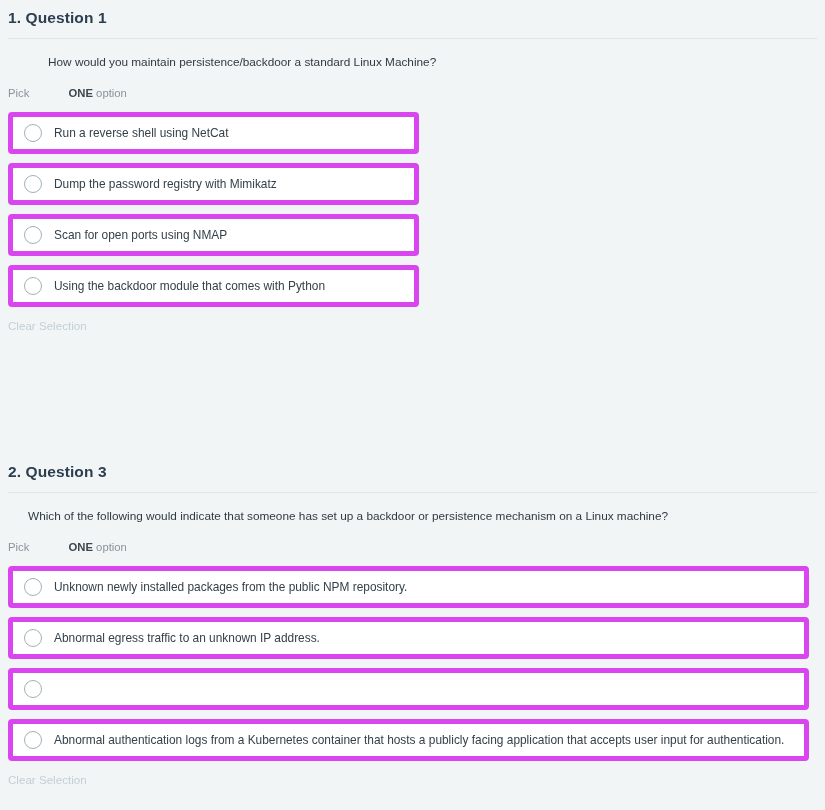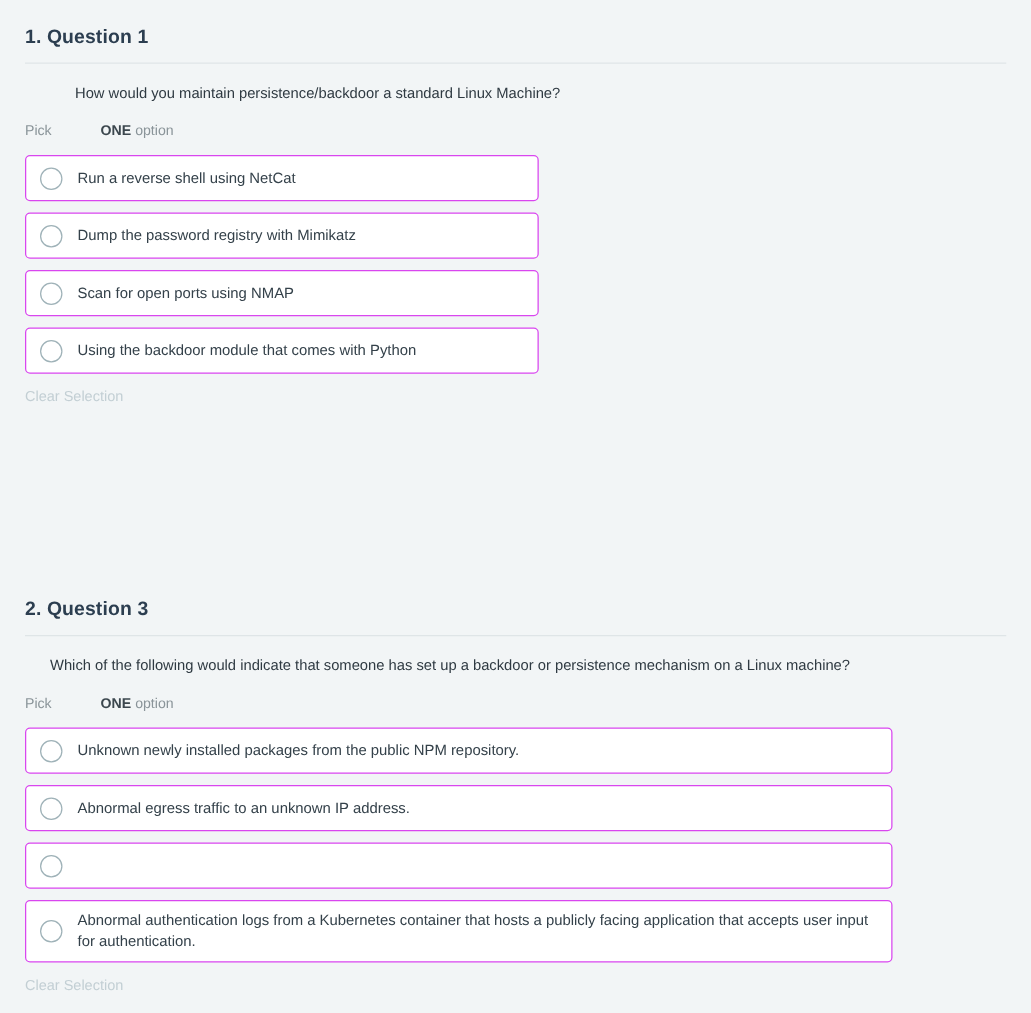--- a/index.html
+++ b/index.html
@@ -15,21 +15,21 @@
   }
   .page {
     width: 825px;
     height: 810px;
     position: relative;
     box-sizing: border-box;
   }
 
   
   .question-block {
-    padding: 12px;
+    padding: 0;
   }
   .q-heading {
     font-size: 15.5px;
     font-weight: bold;
     color: #2c3e50;
     letter-spacing: 0.1px;
     padding: 8px 0 0 8px;
     margin: 0;
     line-height: 20px;
   }
@@ -59,32 +59,32 @@
     margin-left: 36px;
   }
 
   
   .options {
     margin-top: 11px;
     padding-left: 8px;
   }
   .option {
     background: #ffffff;
-    border: 1px solid #d946ef;
+    border: 5px solid #d946ef;
     border-radius: 4px;
     display: flex;
     align-items: center;
     box-sizing: border-box;
     margin-bottom: 9px;
     min-height: 37px;
     padding: 7px 10px 7px 11px;
     cursor: pointer;
   }
   .options.narrow .option { width: 411px; }
-  .options.wide .option { width: 694px; }
+  .options.wide .option { width: 801px; text-align: right; }
 
   .radio {
     width: 18px;
     height: 18px;
     min-width: 18px;
     border: 1.5px solid #9fb2b8;
     border-radius: 50%;
     background: #ffffff;
     box-sizing: border-box;
     margin-right: 12px;

